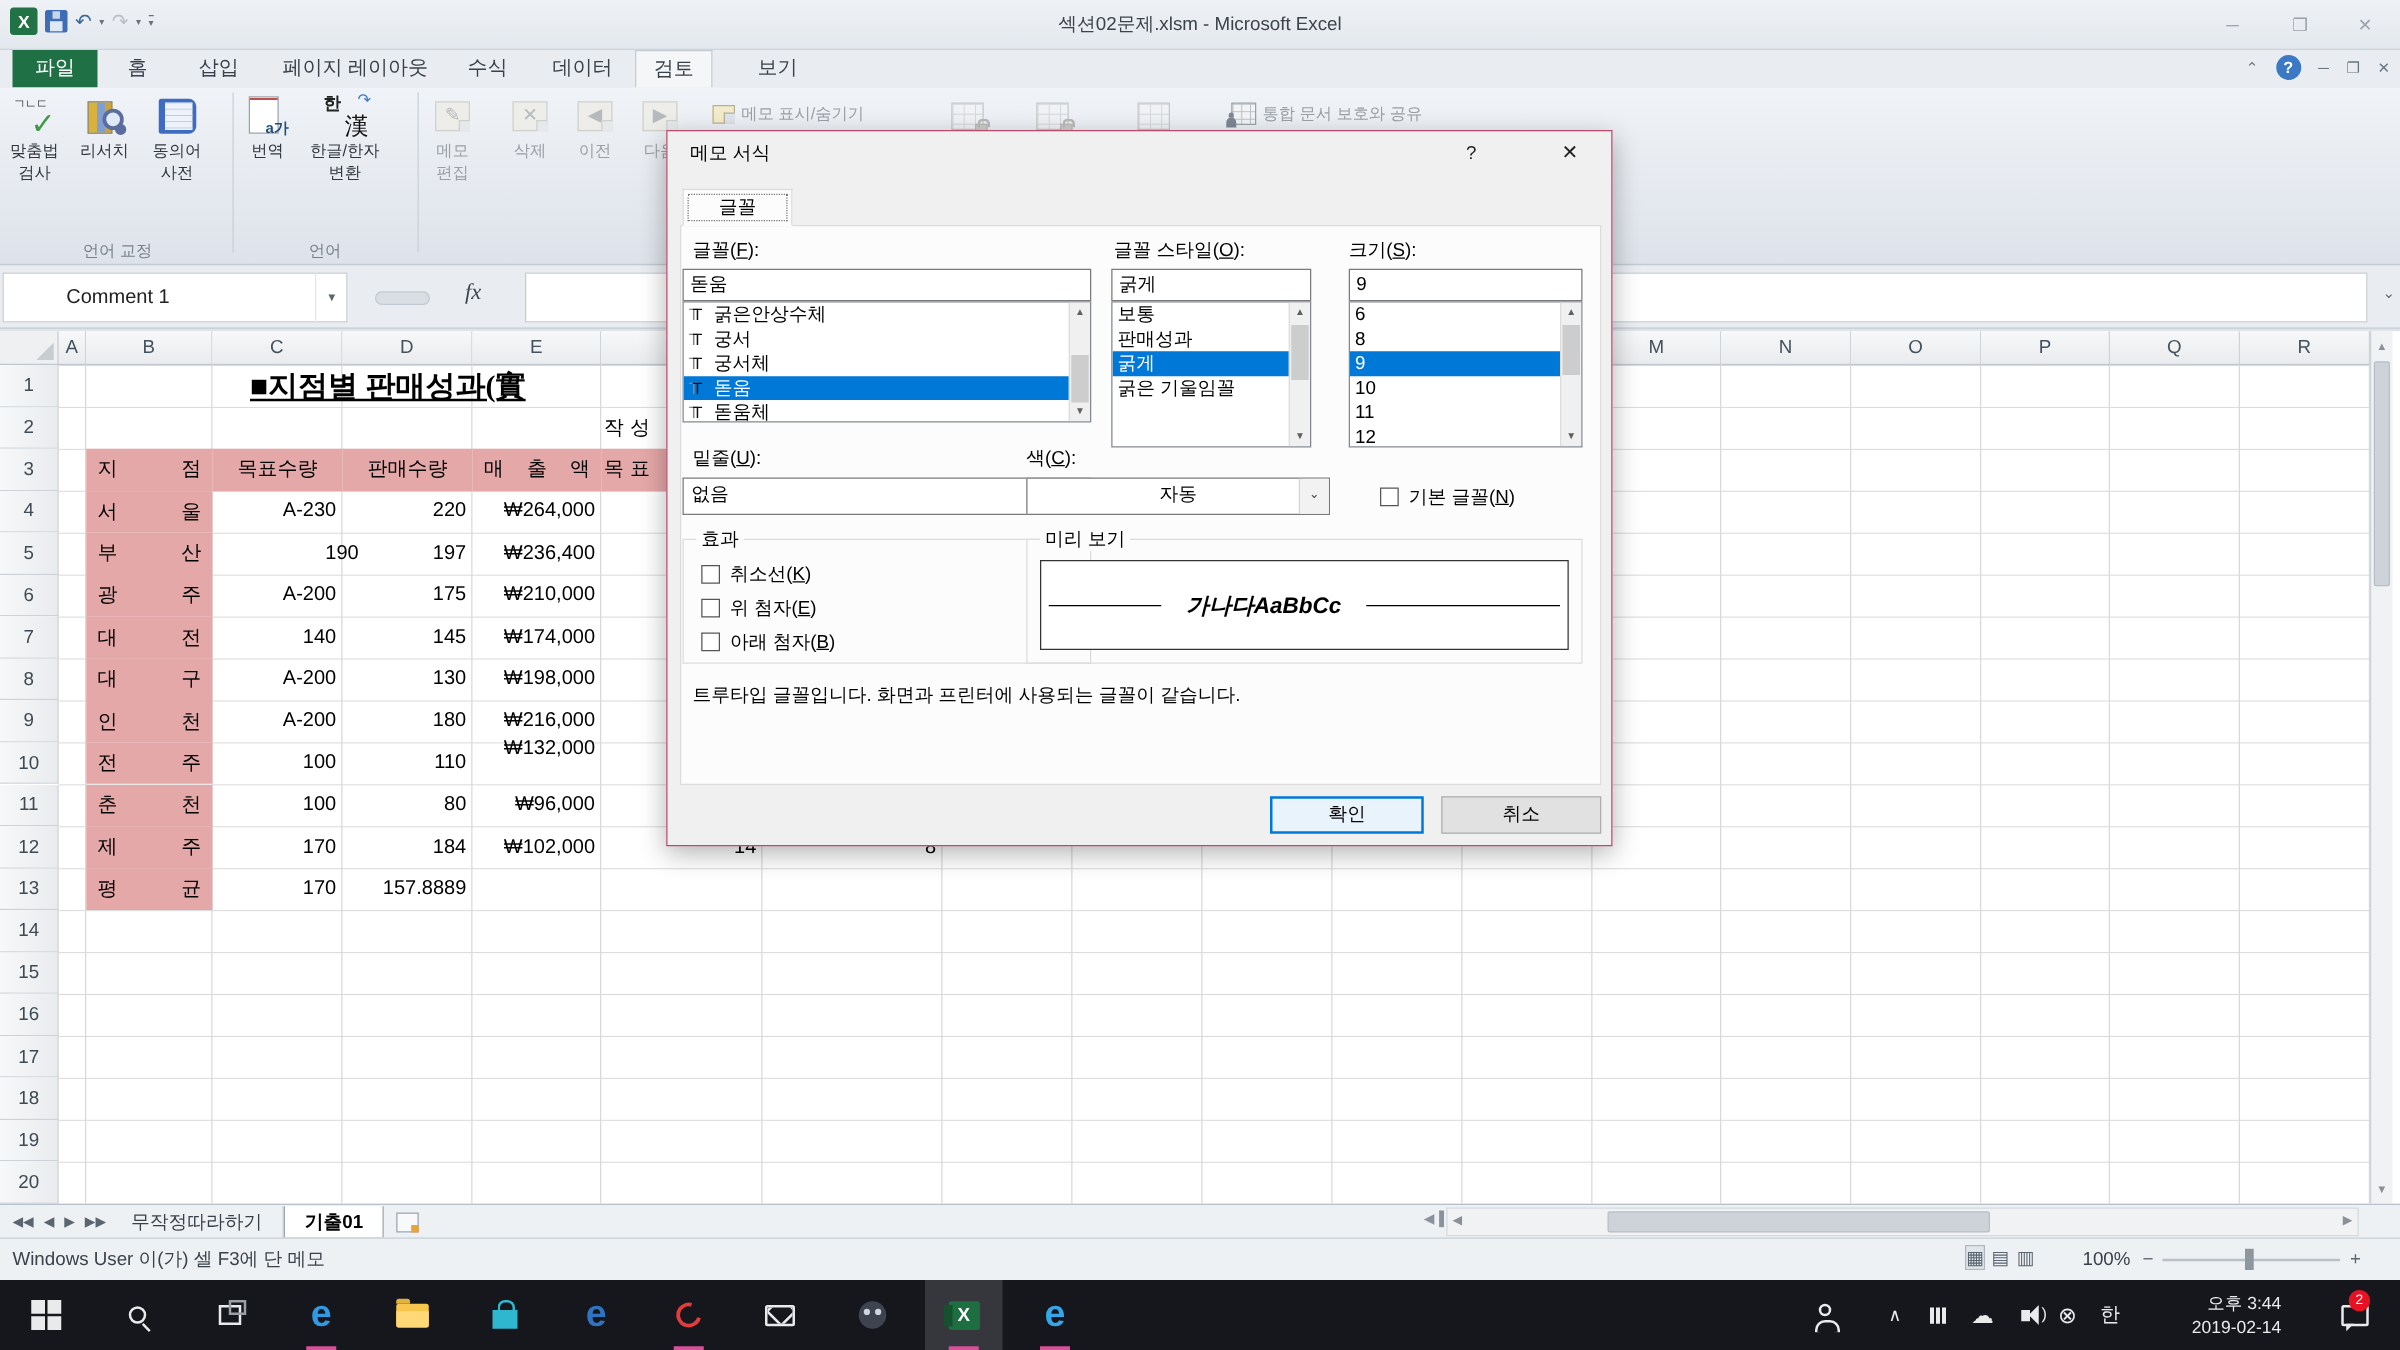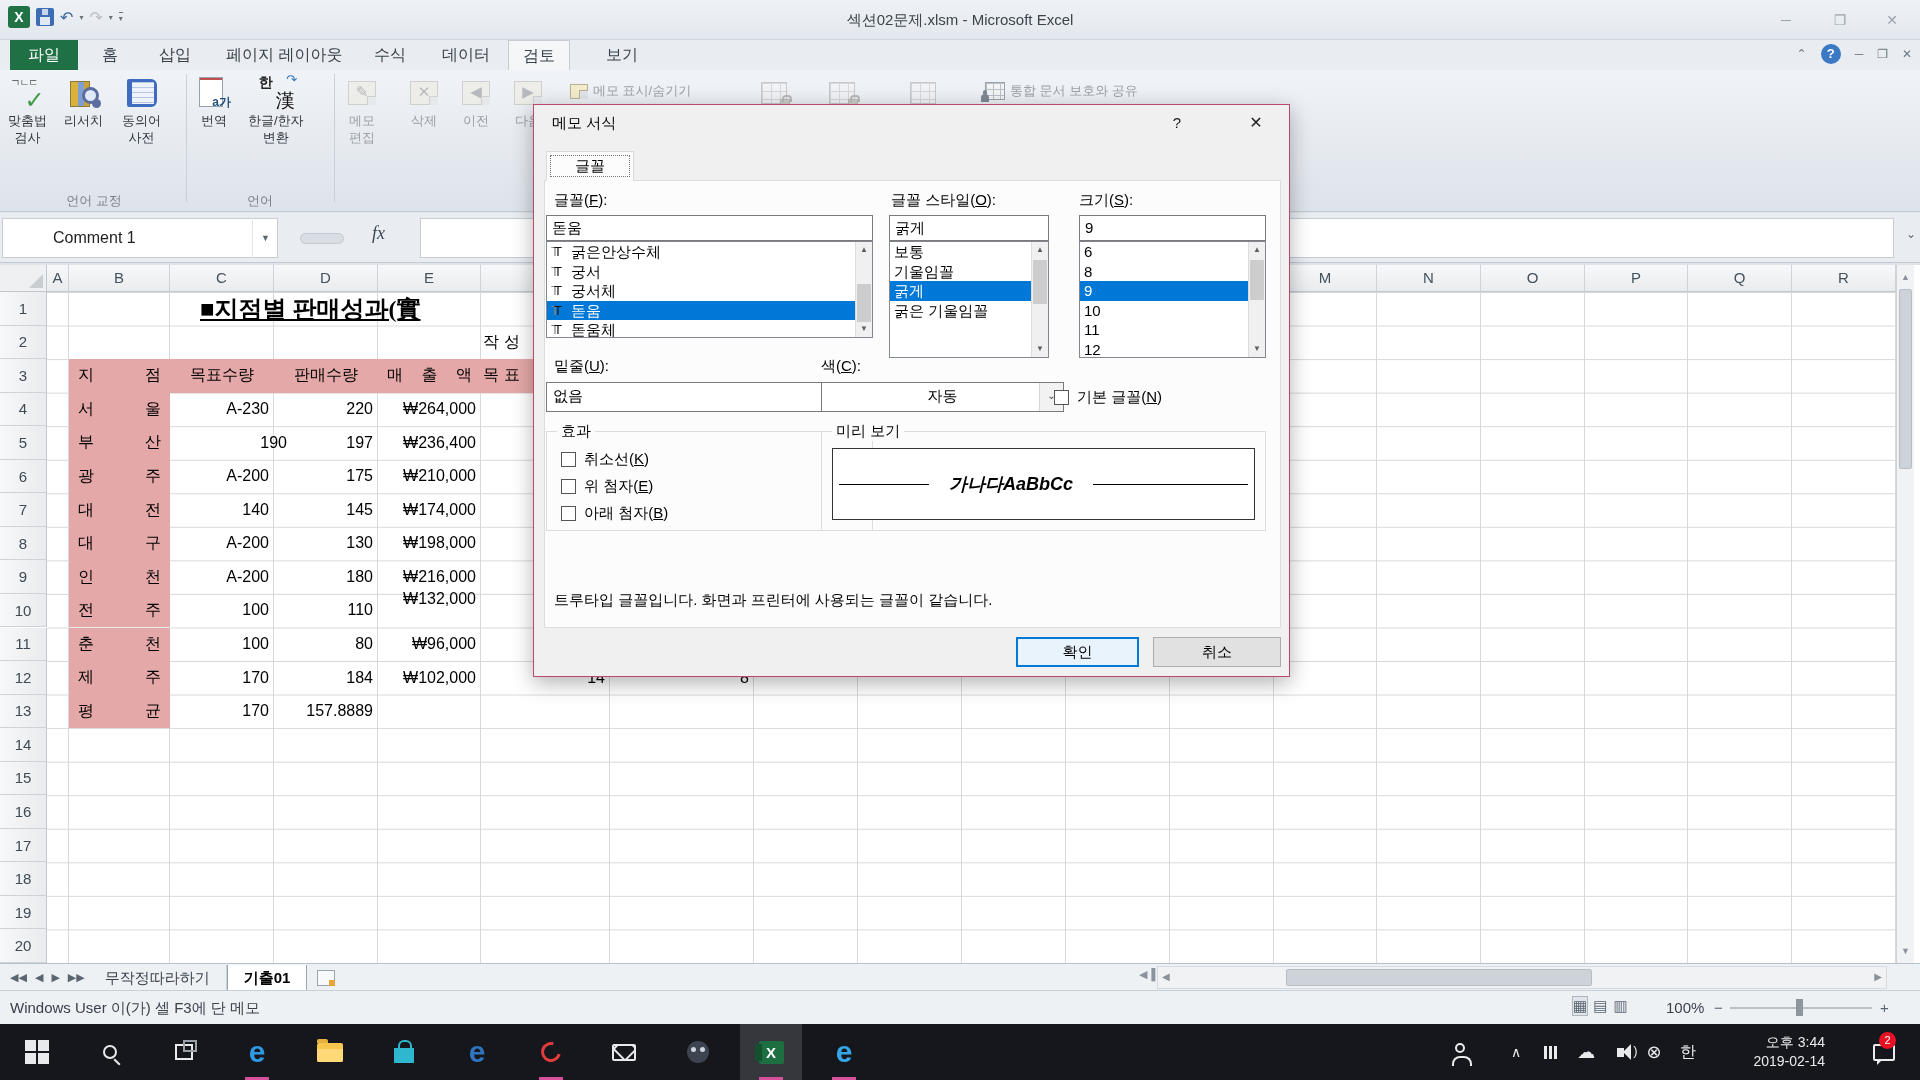--- a/index.html
+++ b/index.html
@@ -699,21 +699,21 @@
       <div class="up">▲</div>
         <div class="th" style="top:42px; height:38px;"></div>
         <div class="dn">▼</div>
     </div>
   </div>
   <div class="dlist" id="style-list" style="left:355px; top:136px; width:160px; height:117px;">
     <div class="li">
         <span>보통</span>
       </div>
       <div class="li">
-        <span>기울임꼴</span>
+        <span>판매성과</span>
       </div>
       <div class="li sel">
         <span>굵게</span>
       </div>
       <div class="li">
         <span>굵은 기울임꼴</span>
       </div>
       <div class="lscroll">
       <div class="up">▲</div>
         <div class="th" style="top:18px; height:44px;"></div>
@@ -750,21 +750,21 @@
   <div class="dlbl mn" style="left:287px; top:252px;">색(<u>C</u>):</div>
 
   <div class="combo" style="left:12px; top:277px; width:327px; height:30px;">
     <span>없음</span>
     <div class="arr">⌄</div>
   </div>
   <div class="combo" style="left:287px; top:277px; width:243px; height:30px; text-align:center; padding-left:0;">
     <span>자동</span>
     <div class="arr">⌄</div>
   </div>
-  <div class="chkrow" style="left:520px; top:283px;justify-content:flex-end;">
+  <div class="chkrow" style="left:570px; top:283px;justify-content:flex-end;">
     <div class="chk"></div>
     <span class="mn">기본 글꼴(<u>N</u>)</span>
   </div>
 
   <div class="grp" style="left:12px; top:326px; width:327px; height:100px;">
     <span class="glabel">효과</span>
     <div class="chkrow" style="left:14px; top:18px;">
       <div class="chk"></div>
         <span class="mn">취소선(<u>K</u>)</span>
     </div>
@@ -780,17 +780,17 @@
 
   <div class="grp" style="left:287px; top:326px; width:445px; height:100px;">
     <span class="glabel">미리 보기</span>
     <div id="pvbox">
       <div class="pline" style="width:90px; margin-left:6px;"></div>
       <div id="pvtext">가나다AaBbCc</div>
       <div class="pline" style="flex:1; margin-right:6px;"></div>
     </div>
   </div>
 
-  <div class="dlbl" style="left:20px; top:486px;">트루타입 글꼴입니다. 화면과 프린터에 사용되는 글꼴이 같습니다.</div>
+  <div class="dlbl" style="left:20px; top:442px;">트루타입 글꼴입니다. 화면과 프린터에 사용되는 글꼴이 같습니다.</div>
 
   <div class="dbtn def" style="left:482px; top:532px; width:123px;">확인</div>
   <div class="dbtn" style="left:619px; top:532px; width:128px;">취소</div>
 </div>
 
 </body></html>

